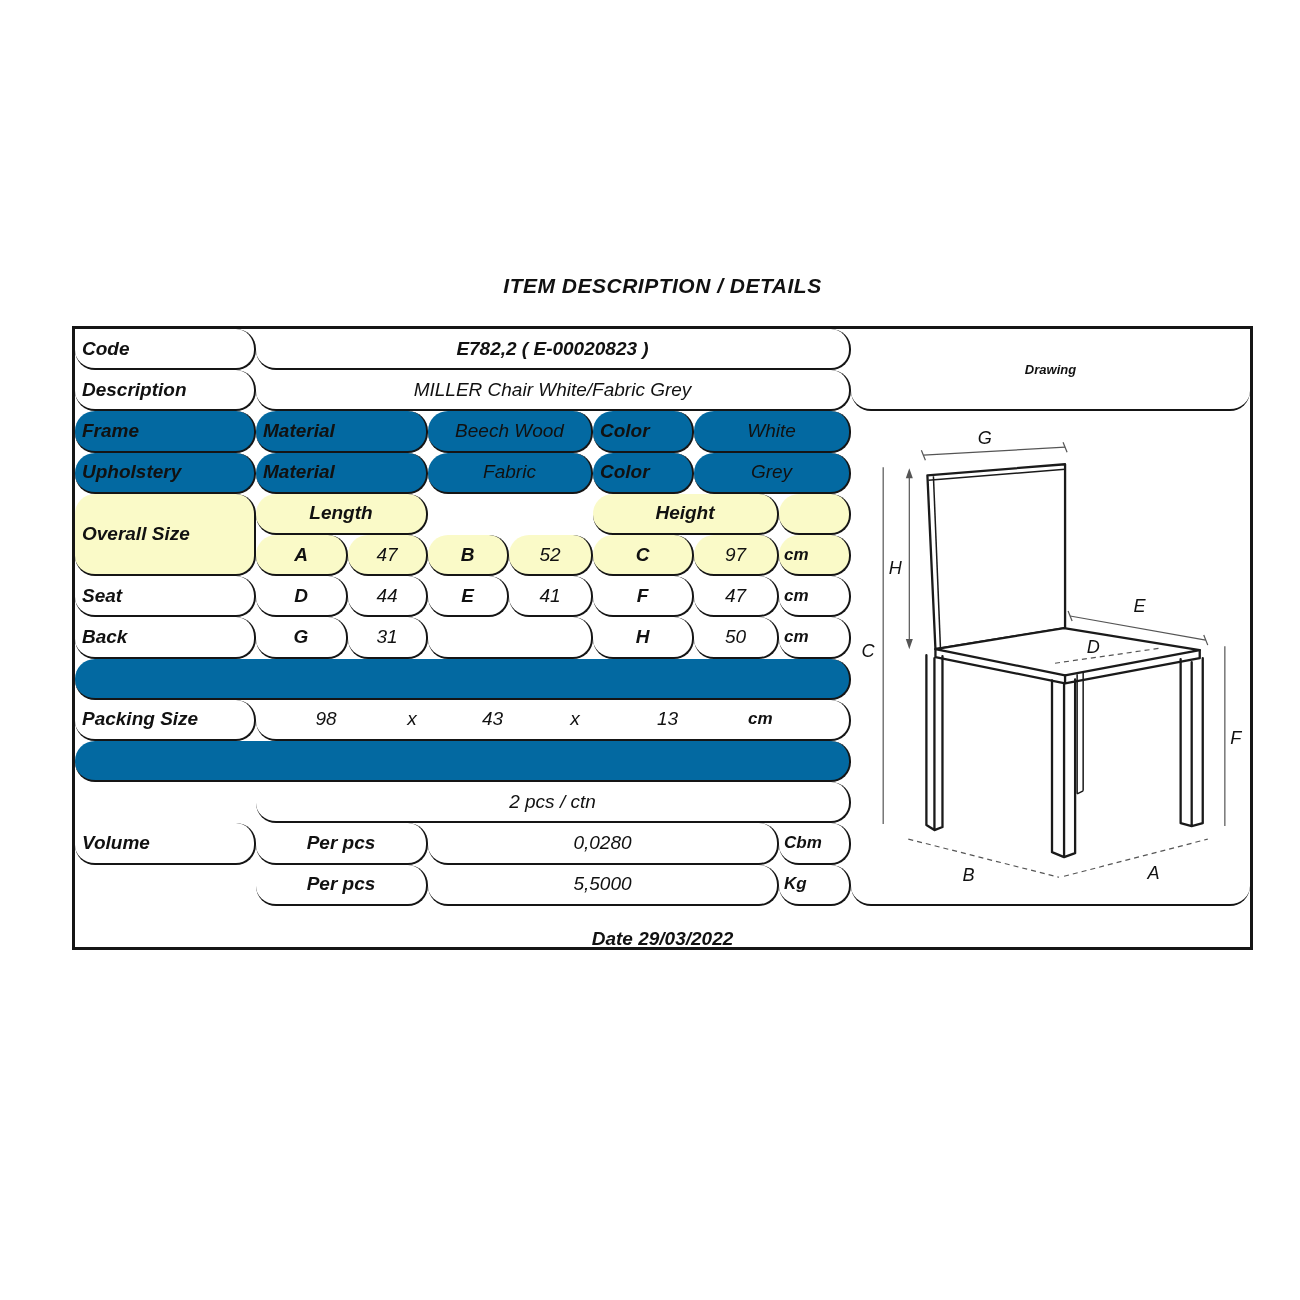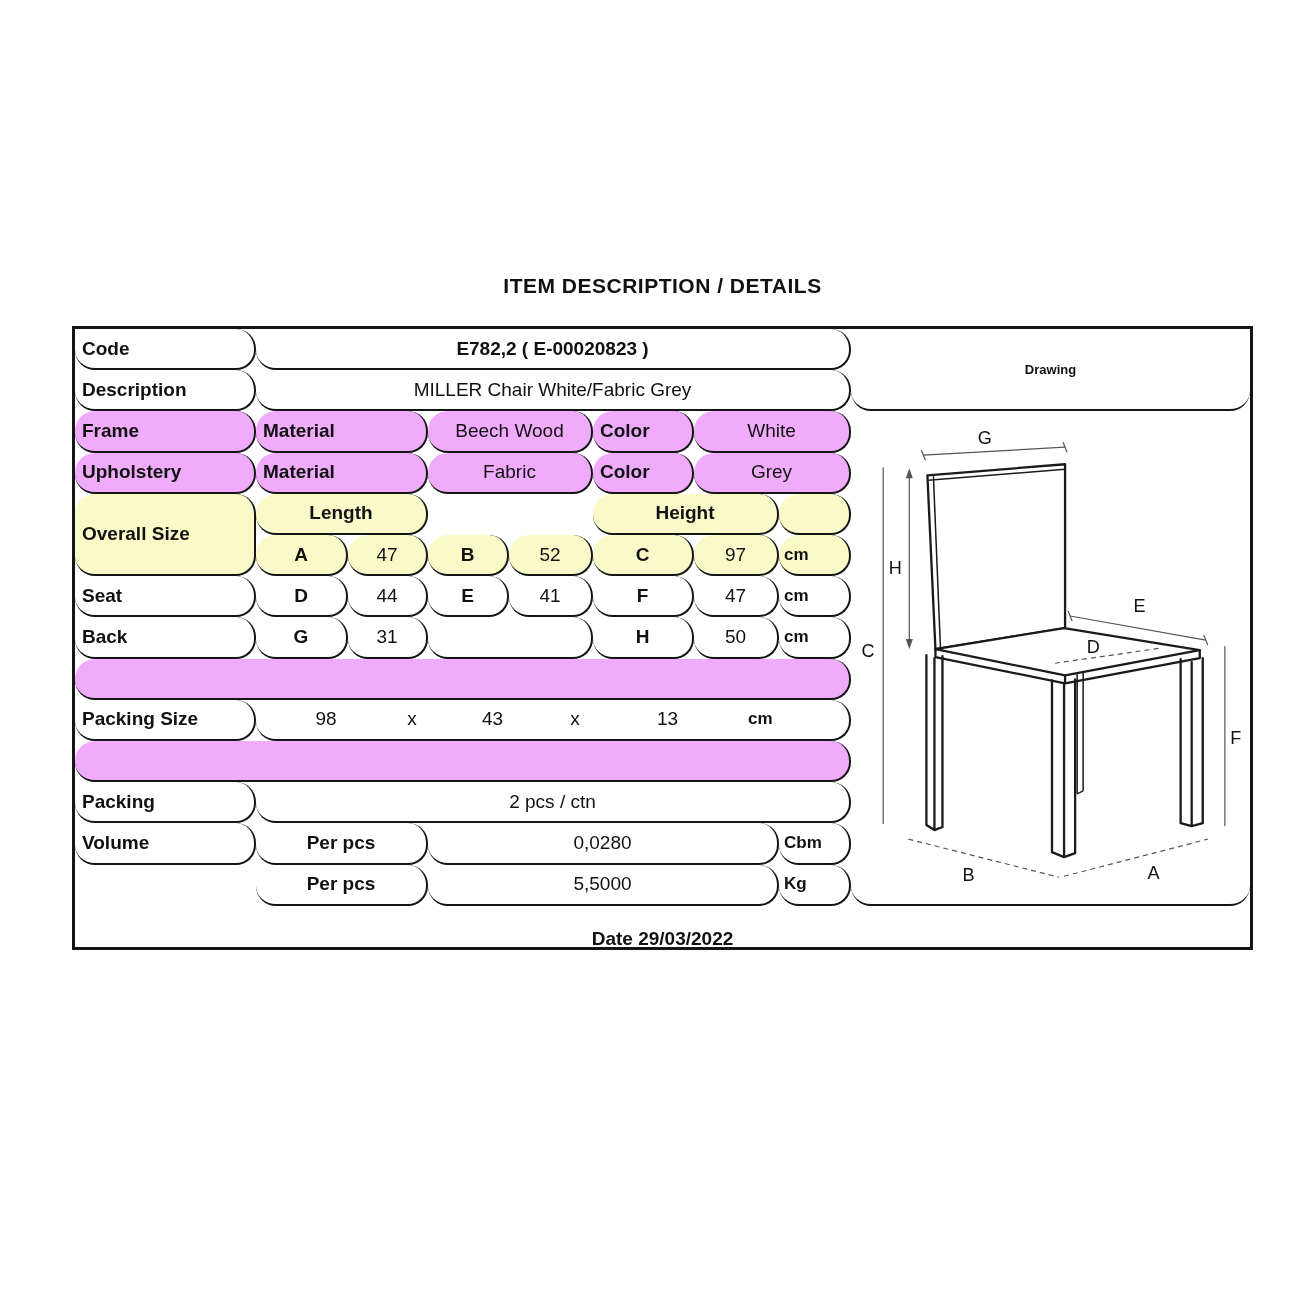--- a/index.html
+++ b/index.html
@@ -4,21 +4,21 @@
 <style>
   * { box-sizing: border-box; margin: 0; padding: 0; }
   html, body { background: #ffffff; }
   body {
     width: 1300px; height: 1300px;
     font-family: "Liberation Sans", "DejaVu Sans", sans-serif;
     color: #111;
     position: relative;
     overflow: hidden;
   }
-  .page { position: absolute; inset: 0; background: #fff; }
+  .page { position: absolute; inset: 0; background: #fff; font-style: italic; }
 
   .doc-title {
     position: absolute;
     left: 72px; top: 274px; width: 1181px;
     text-align: center;
     font-size: 21px; font-weight: bold;
     letter-spacing: 0.5px;
     color: #111;
   }
 
@@ -37,21 +37,21 @@
     border-right: 2px solid #151515;
     border-bottom: 2px solid #151515;
     font-size: 19px;
     overflow: hidden;
     background: #fff;
     border-radius: 20px;
   }
   .lbl  { font-weight: bold; justify-content: flex-start; padding-left: 7px; }
   .ctr  { justify-content: center; text-align: center; }
   .bold { font-weight: bold; }
-  .grey   { background: #f0abfc; }
+  .grey   { background: #0369a1; }
   .yellow { background: #FAFAC8; }
   .nbr { border-right: none; }
   .nbb { border-bottom: none; margin-top: 25px; }
   .unit { font-size: 17px; font-weight: bold; justify-content: flex-start; padding-left: 5px; }
 
   .pack-grid {
     display: grid;
     grid-template-columns: 92px 80px 81px 84px 101px 1fr;
     align-items: center;
     width: 100%; height: 100%;
@@ -190,21 +190,20 @@
         <div>x</div>
         <div>43</div>
         <div>x</div>
         <div>13</div>
         <div class="unit-inline">cm</div>
       </div>
     </div>
 
     <div class="cell grey" style="grid-area:11/1/12/9"></div>
 
-    <div class="cell lbl" style="grid-area:12/1/13/2">Packing</div>
     <div class="cell ctr" style="grid-area:12/2/13/9">2 pcs / ctn</div>
 
     <div class="cell lbl" style="grid-area:13/1/14/2">Volume</div>
     <div class="cell ctr bold" style="grid-area:13/2/14/4">Per pcs</div>
     <div class="cell ctr" style="grid-area:13/4/14/8">0,0280</div>
     <div class="cell unit" style="grid-area:13/8/14/9">Cbm</div>
 
     <div class="cell ctr bold" style="grid-area:14/2/15/4">Per pcs</div>
     <div class="cell ctr" style="grid-area:14/4/15/8">5,5000</div>
     <div class="cell unit" style="grid-area:14/8/15/9">Kg</div>

